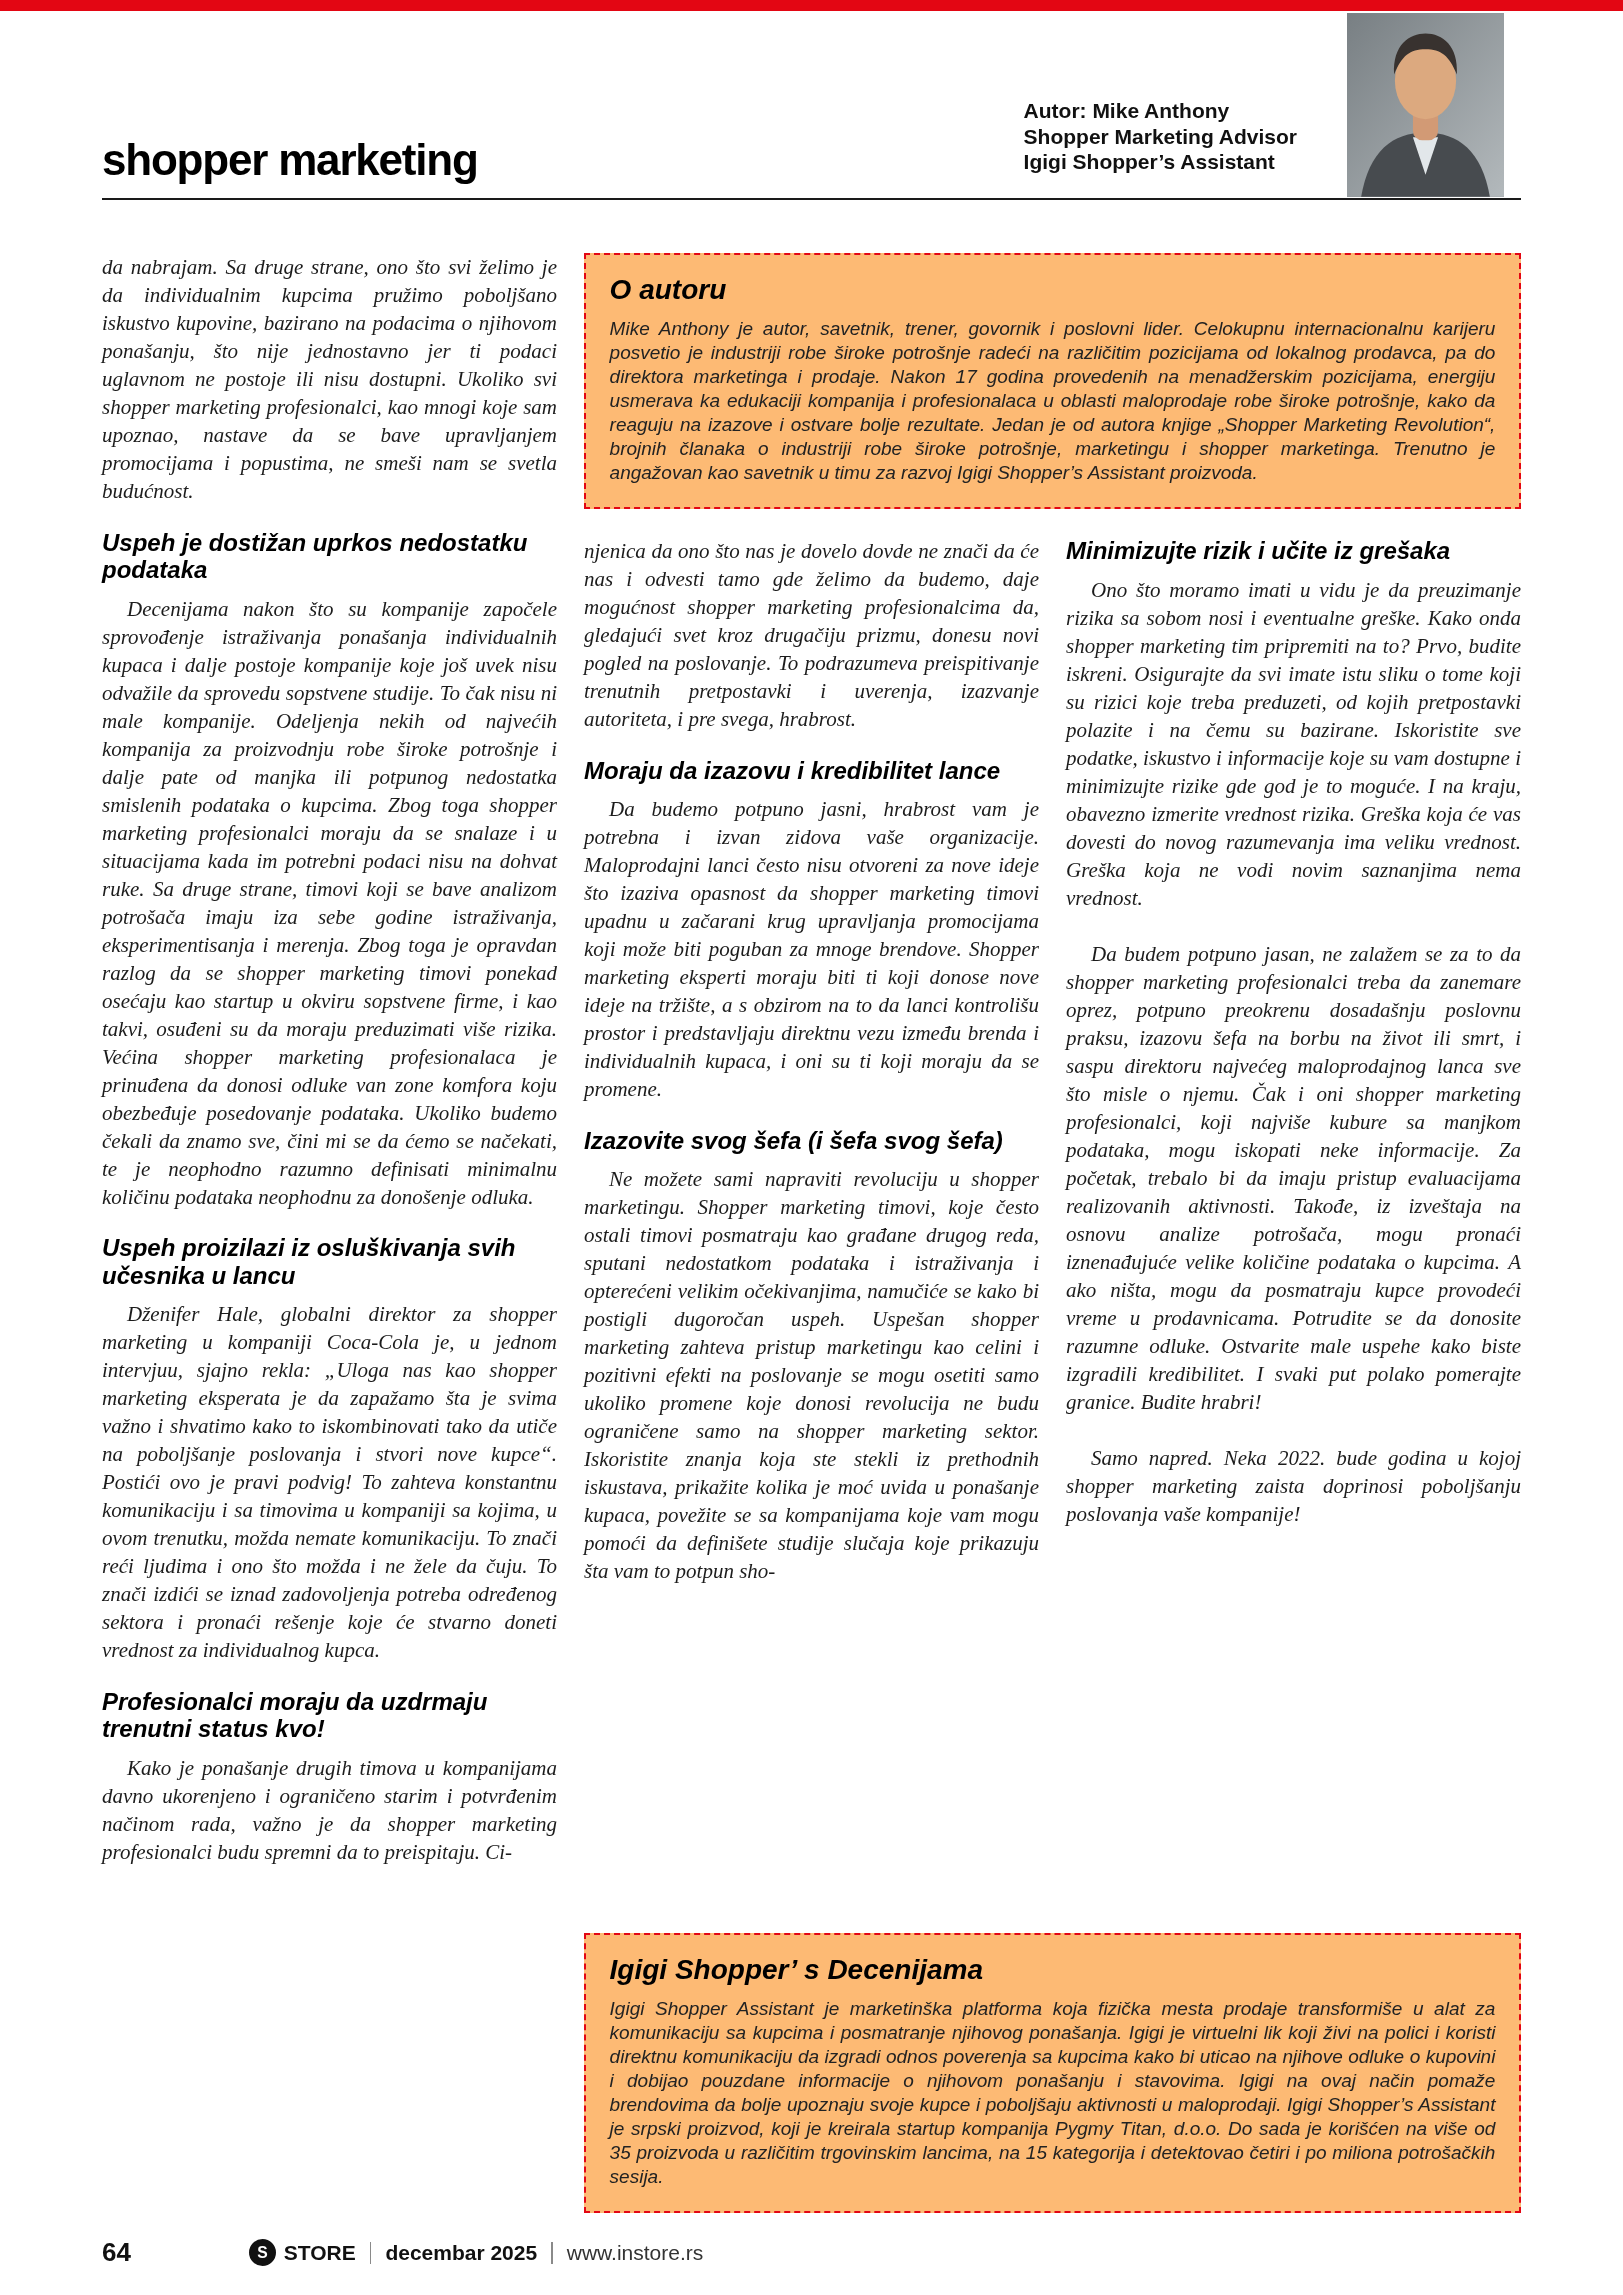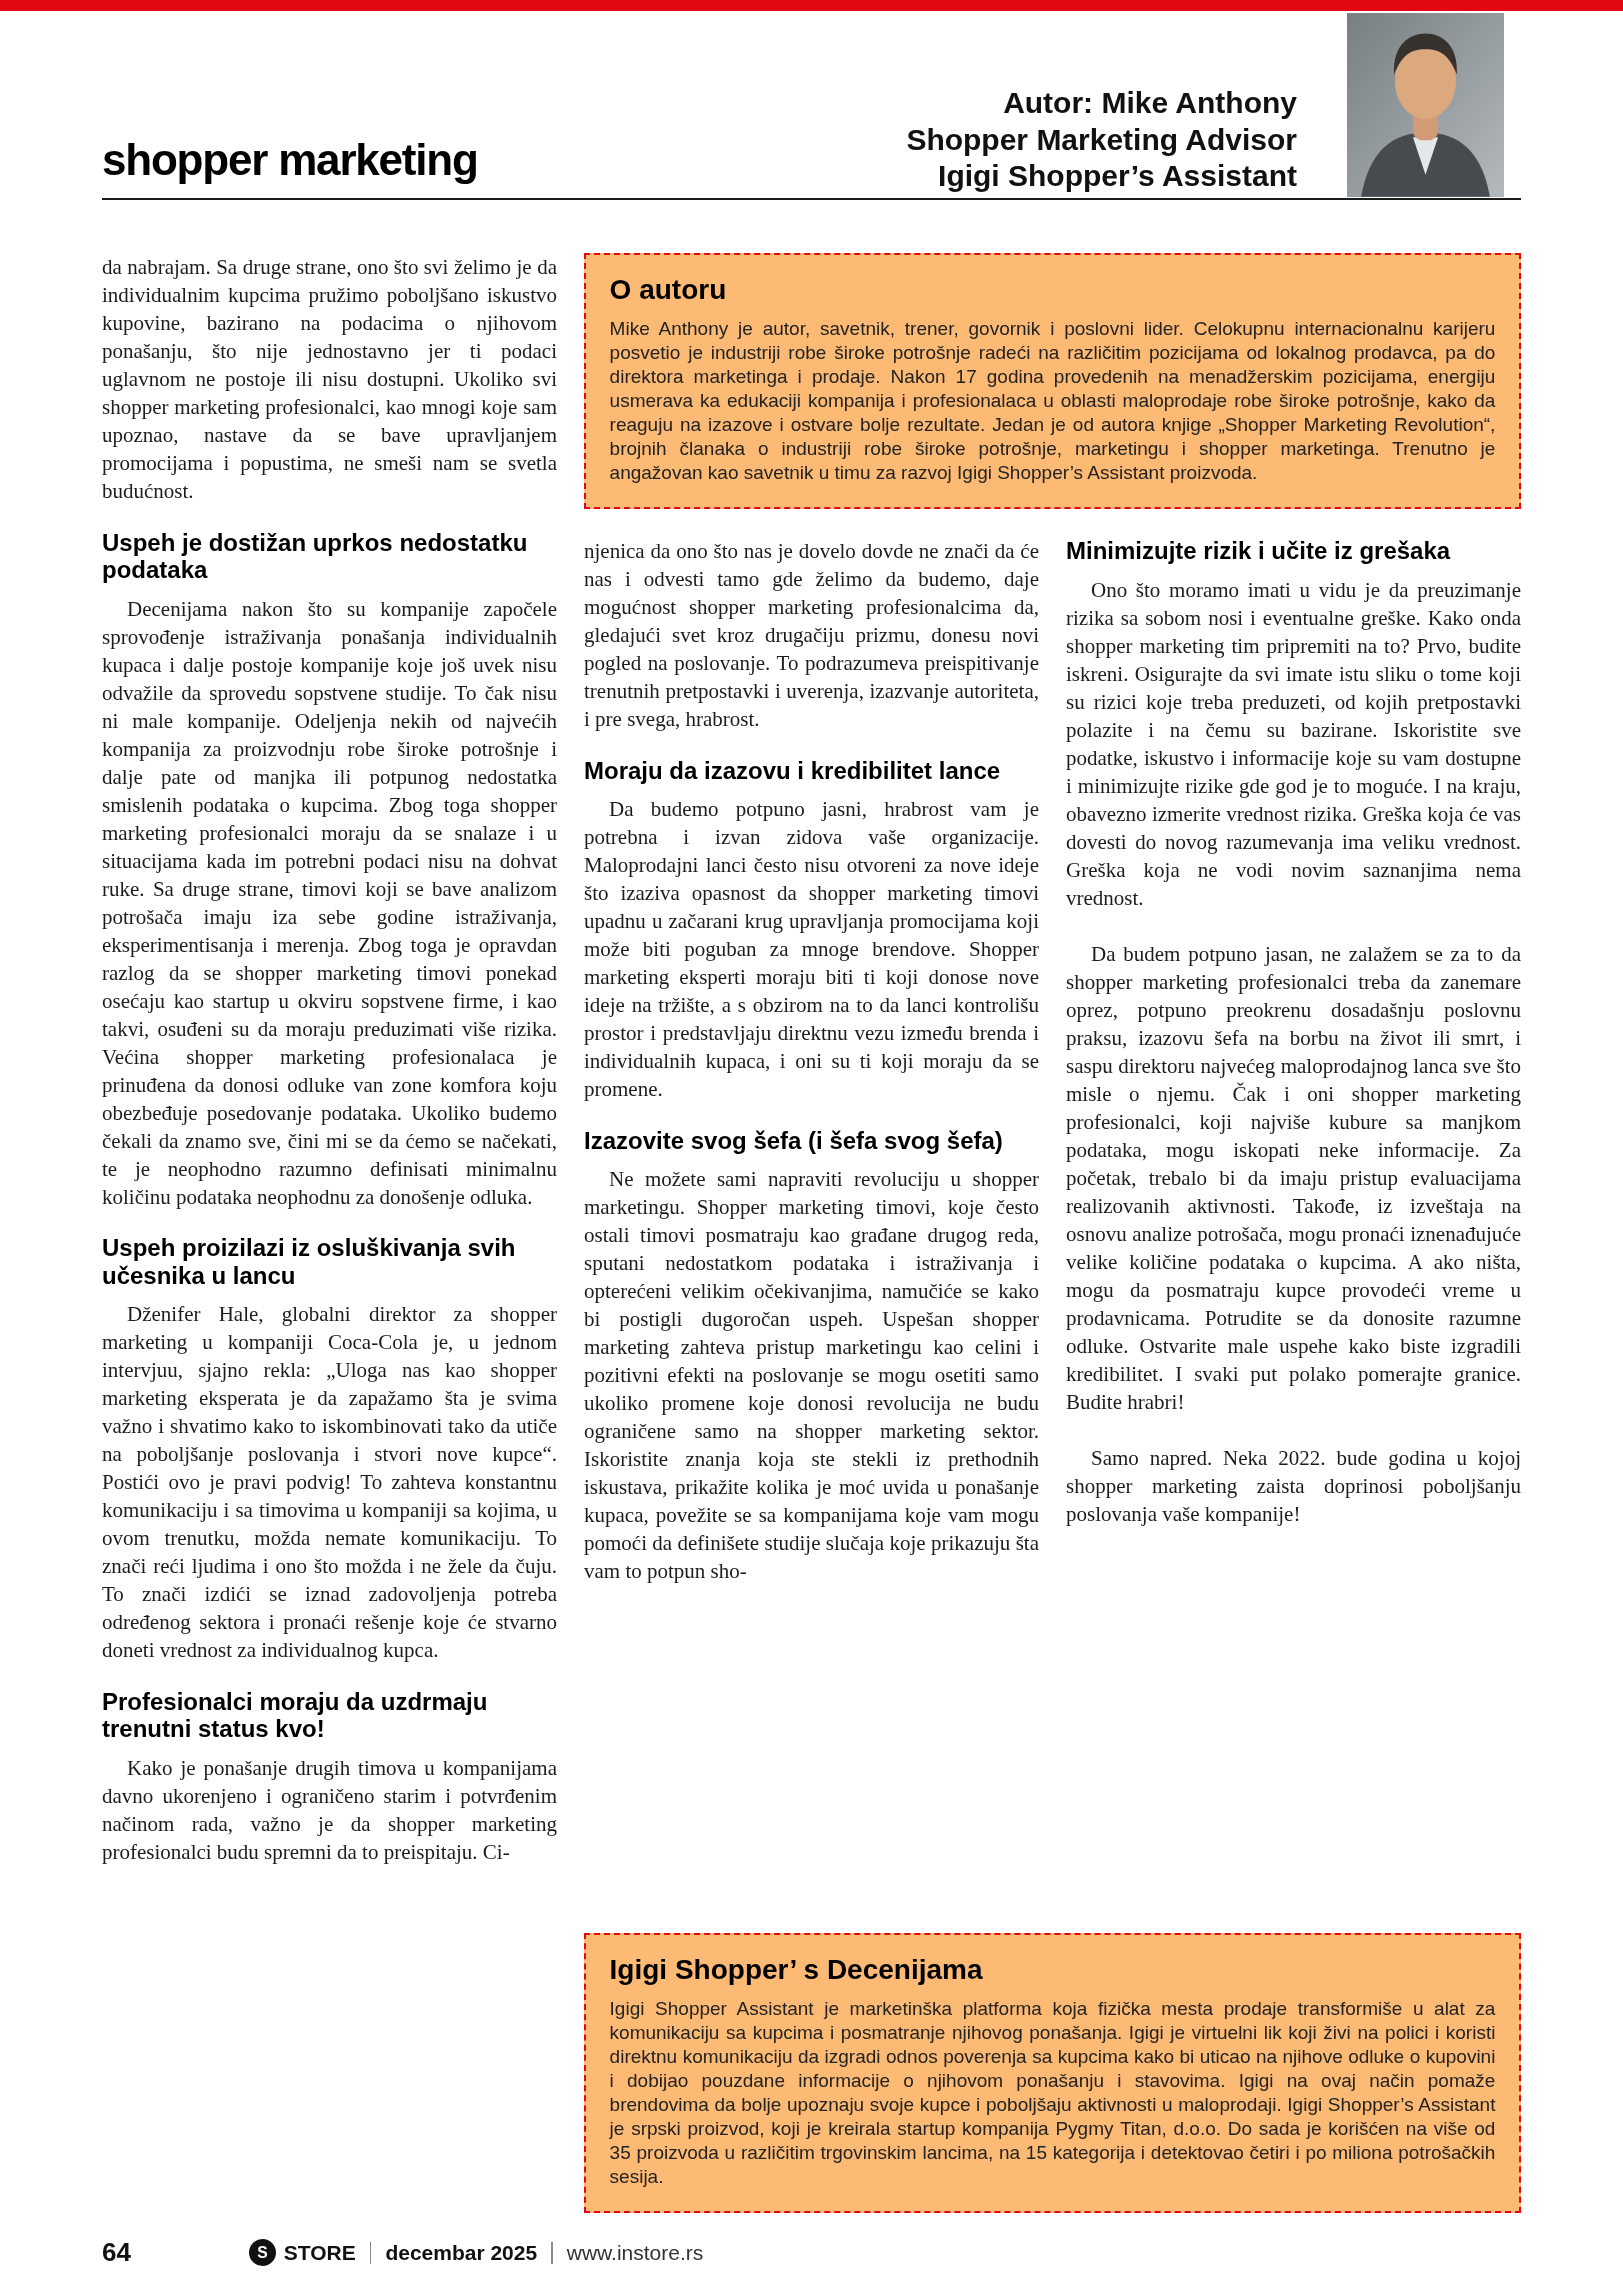--- a/index.html
+++ b/index.html
@@ -11,31 +11,31 @@
   }
   .topbar { position:absolute; top:0; left:0; width:100%; height:11px; background:#e30613; }
 
   .header { position:absolute; top:11px; left:102px; right:102px; height:187px; }
   .section-title {
     position:absolute; left:0; bottom:12.6px; margin:0;
     font-family:"Liberation Sans", sans-serif; font-weight:bold;
     font-size:44px; letter-spacing:-1.2px; color:#000;
   }
   .author-block {
-    position:absolute; right:224px; bottom:3px; text-align:right;
+    position:absolute; right:224px; bottom:23px; 
     font-family:"Liberation Sans", sans-serif; font-weight:bold;
-    font-size:30px; line-height:1.22; color:#111;
+    font-size:21px; line-height:1.22; color:#111;
   }
   .photo { position:absolute; right:17.3px; top:1.6px; width:157px; height:184px; overflow:hidden; background:#8b9194; }
   .header-rule { position:absolute; top:198px; left:102px; right:102px; border-top:2.4px solid #1a1a1a; }
 
   .content {
     position:absolute; top:253px; left:102px; width:1419px; height:1960px;
     display:grid; grid-template-columns:repeat(3,1fr); column-gap:27px;
-    grid-template-rows:auto auto 1fr; align-items:start;
+    grid-template-rows:auto auto 1fr; align-items:start;font-style:italic;
   }
   .col { font-size:21px; line-height:28px; text-align:justify; }
   .col-left  { grid-column:1; grid-row:1 / span 3; }
   .col-mid   { grid-column:2; grid-row:2; }
   .col-right { grid-column:3; grid-row:2; }
   .body-p { margin:0; }
   .body-p.indent { text-indent:25px; }
   .body-p.spaced { margin-top:28px; }
   .heading {
     font-family:"Liberation Sans", sans-serif; font-weight:bold; color:#000;

